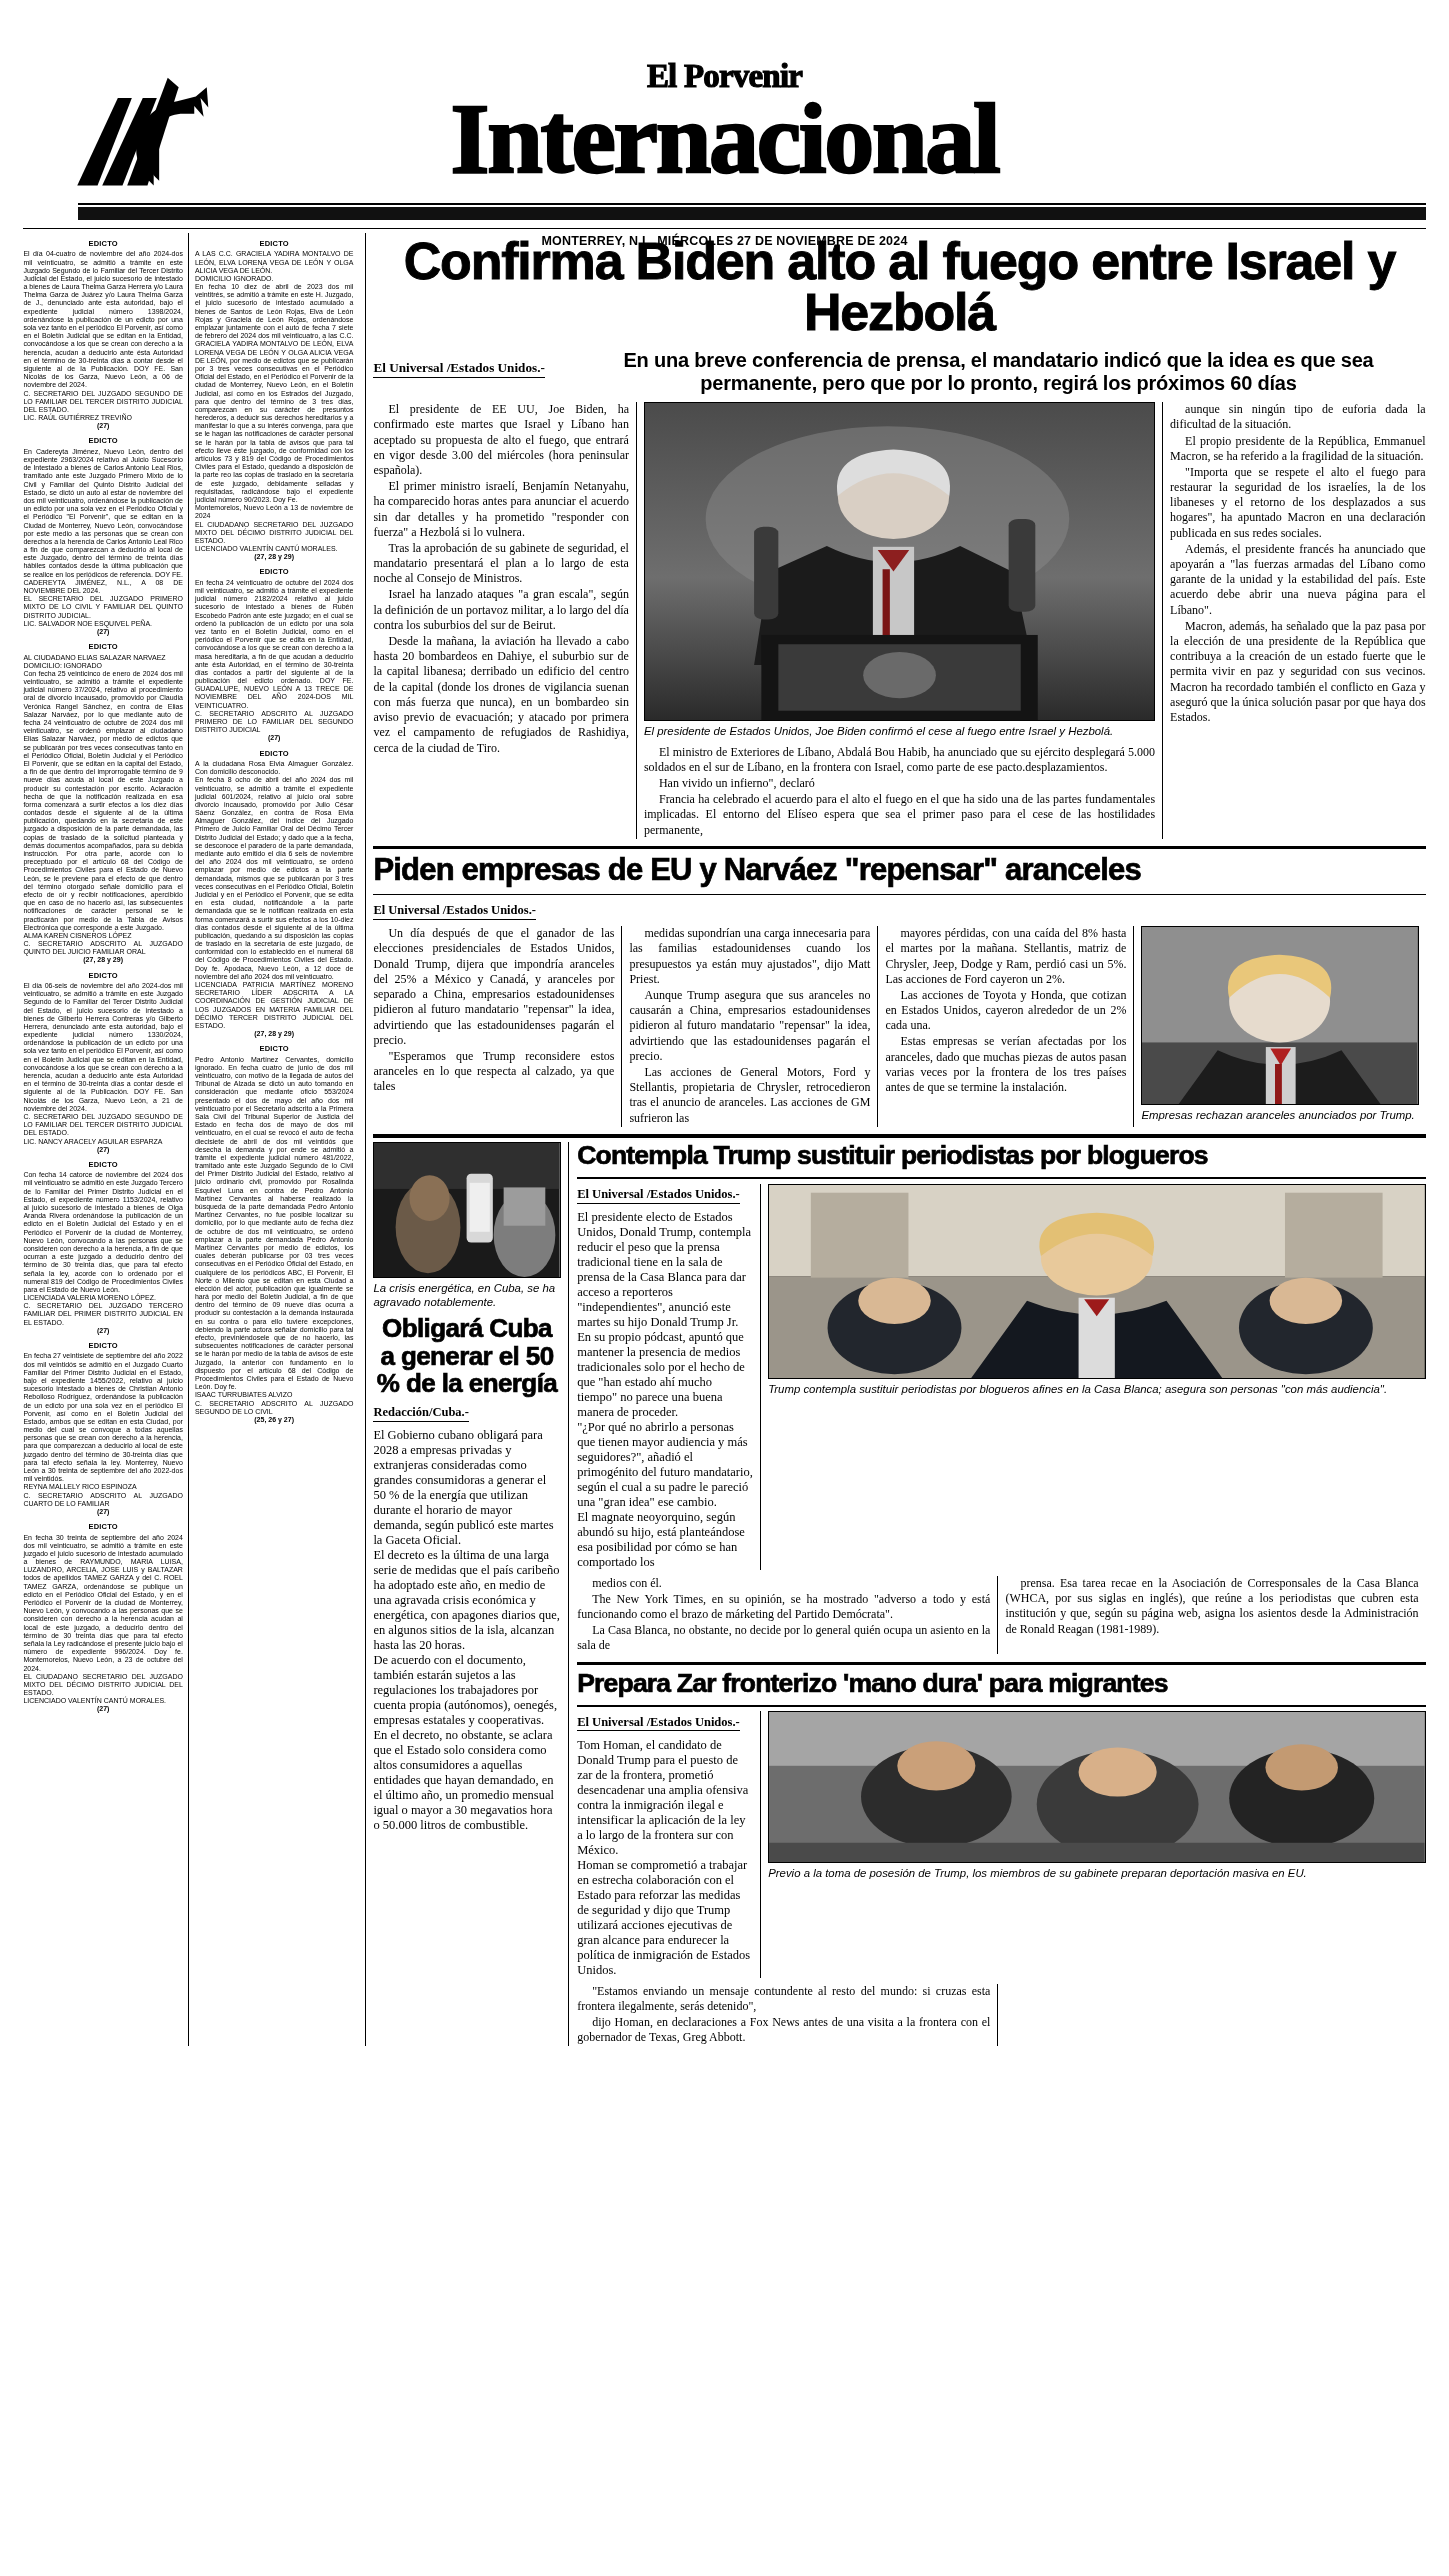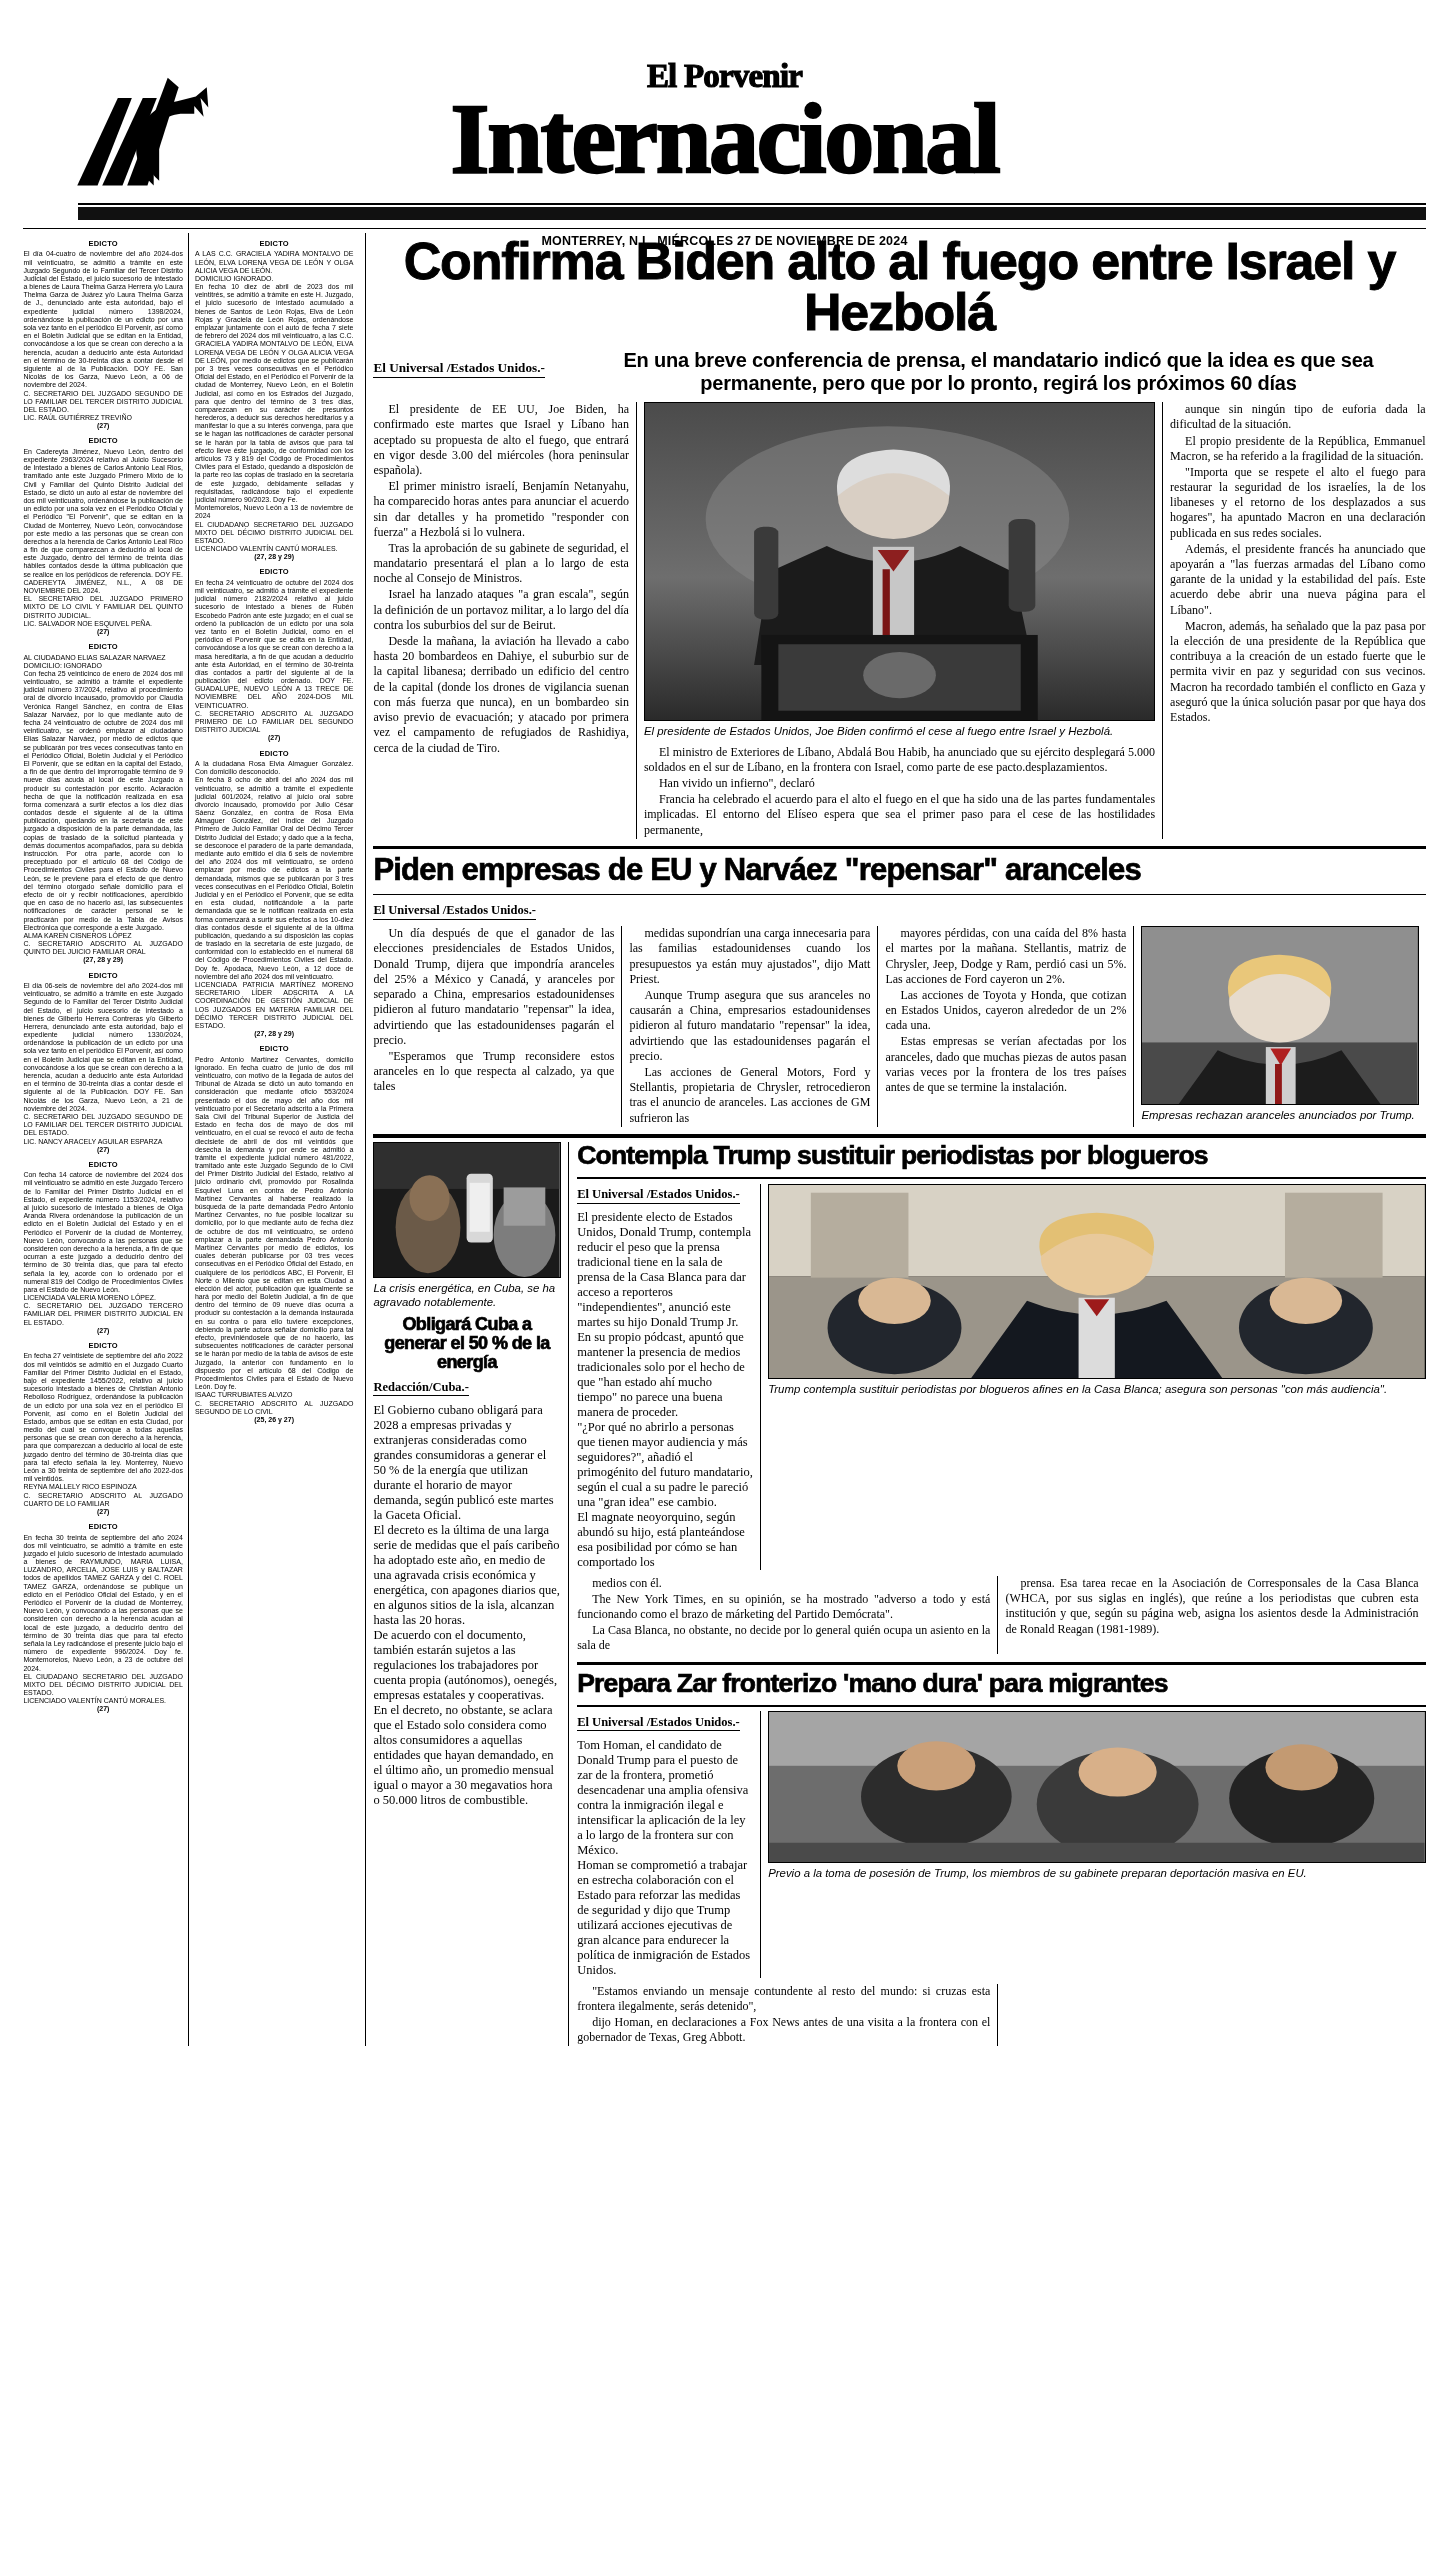--- a/index.html
+++ b/index.html
@@ -136,21 +136,21 @@
   }
 
   .row { display:flex; }
   .ncol2 { flex:1 1 0; min-width:0; padding:0 7px; }
   .ncol2:first-child { padding-left:0; }
   .ncol2:last-child { padding-right:7px; }
   .ncol2 + .ncol2 { border-left:1.2px solid #000; }
 
   .cuba-head {
     font-family:"Liberation Sans", sans-serif;
-    font-weight:bold; font-size:18px; line-height:1.05;
+    font-weight:bold; font-size:26px; line-height:1.05;
     text-align:center; letter-spacing:-0.6px;
     -webkit-text-stroke:0.7px #000;
     margin:6.2px 0 4.7px 0;
   }
 
   .photo-box { border:1.6px solid #000; }
 
   .divider-v { border-left:1.6px solid #000; }
 </style>
 </head>

